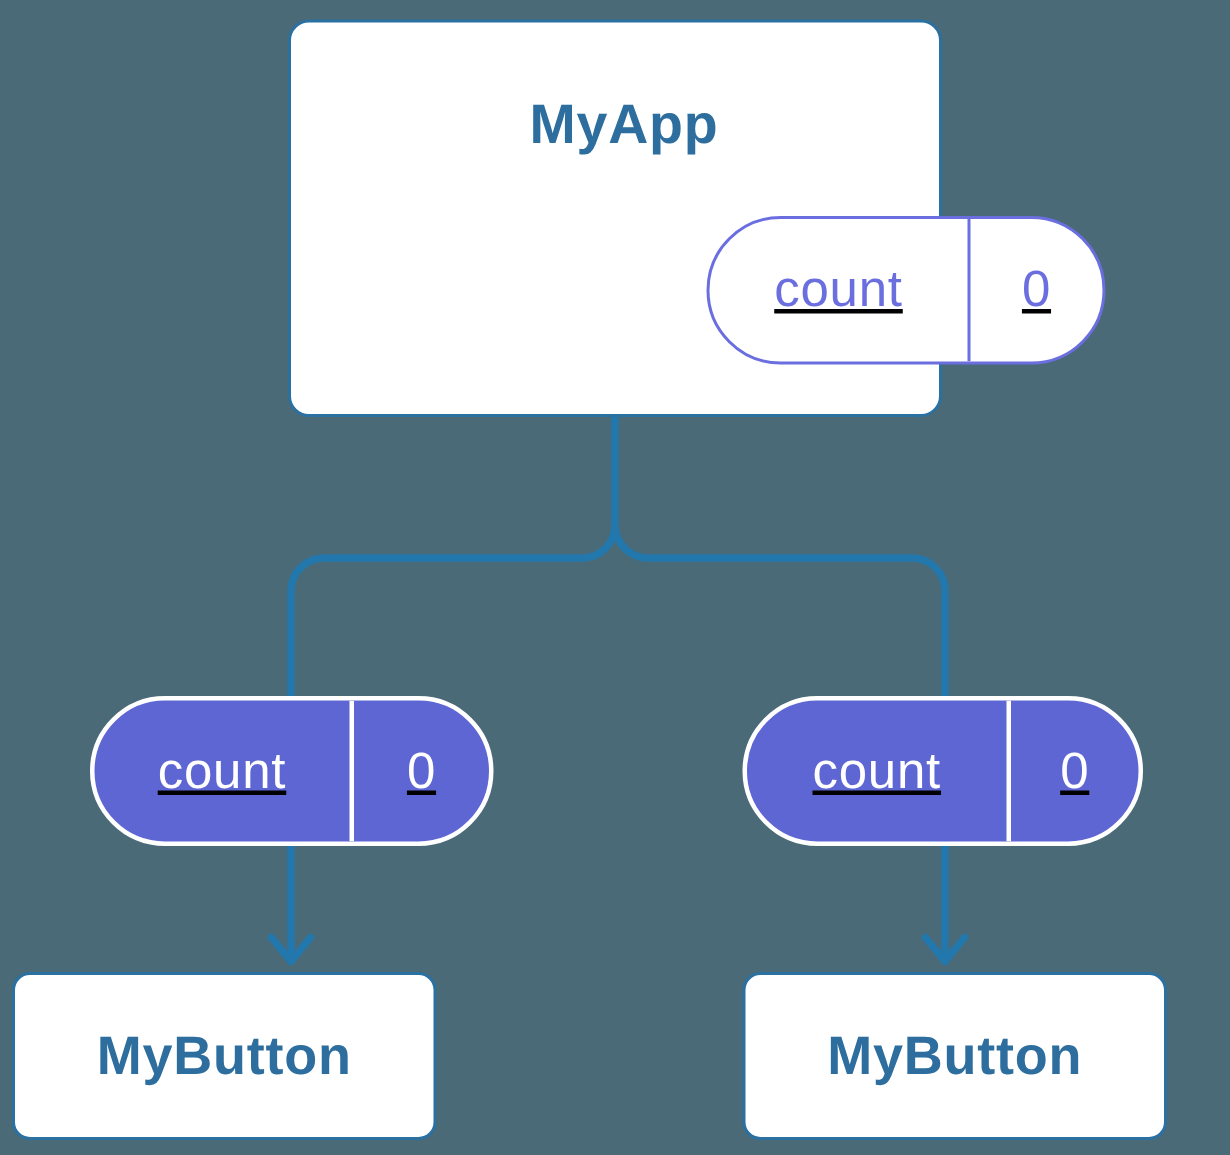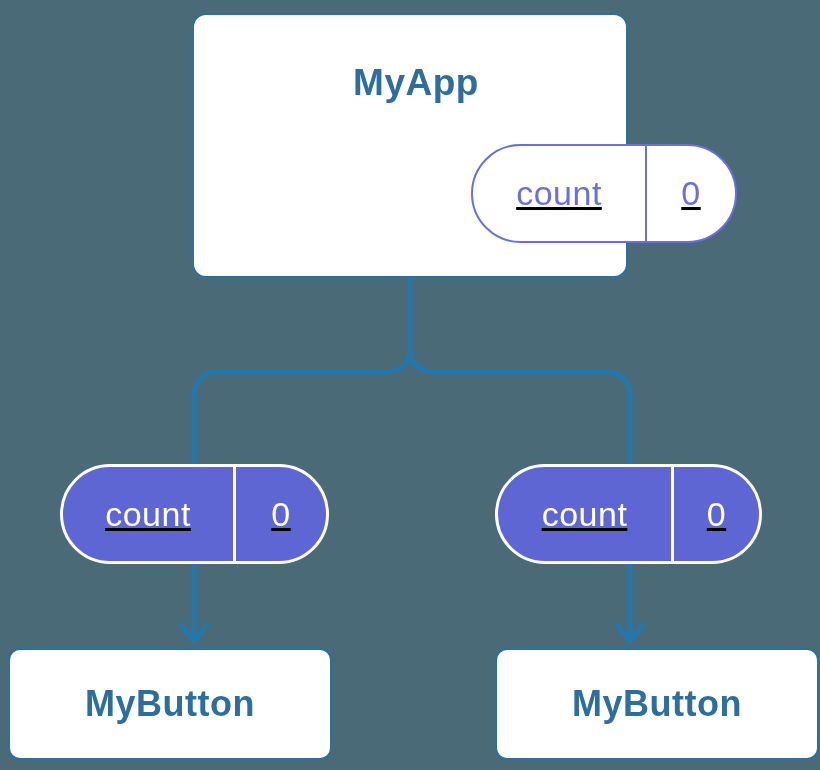--- a/index.html
+++ b/index.html
@@ -41,21 +41,21 @@
     border-radius:14px;
   }
   .card-title{
     position:absolute;left:12px;right:0;top:47px;
     text-align:center;
     font-size:37px;font-weight:600;
     color:var(--title-blue);
     letter-spacing:0.5px;
   }
   .card-leaf{
-    width:324px;height:112px;top:648px;
+    width:283px;height:112px;top:648px;
     border-radius:12px;
     display:flex;align-items:center;justify-content:center;
   }
   .card-leaf-left{left:8px;}
   .card-leaf-right{left:495px;}
   .leaf-title{
     font-size:36px;font-weight:600;
     color:var(--title-blue);
     letter-spacing:0.5px;
   }

